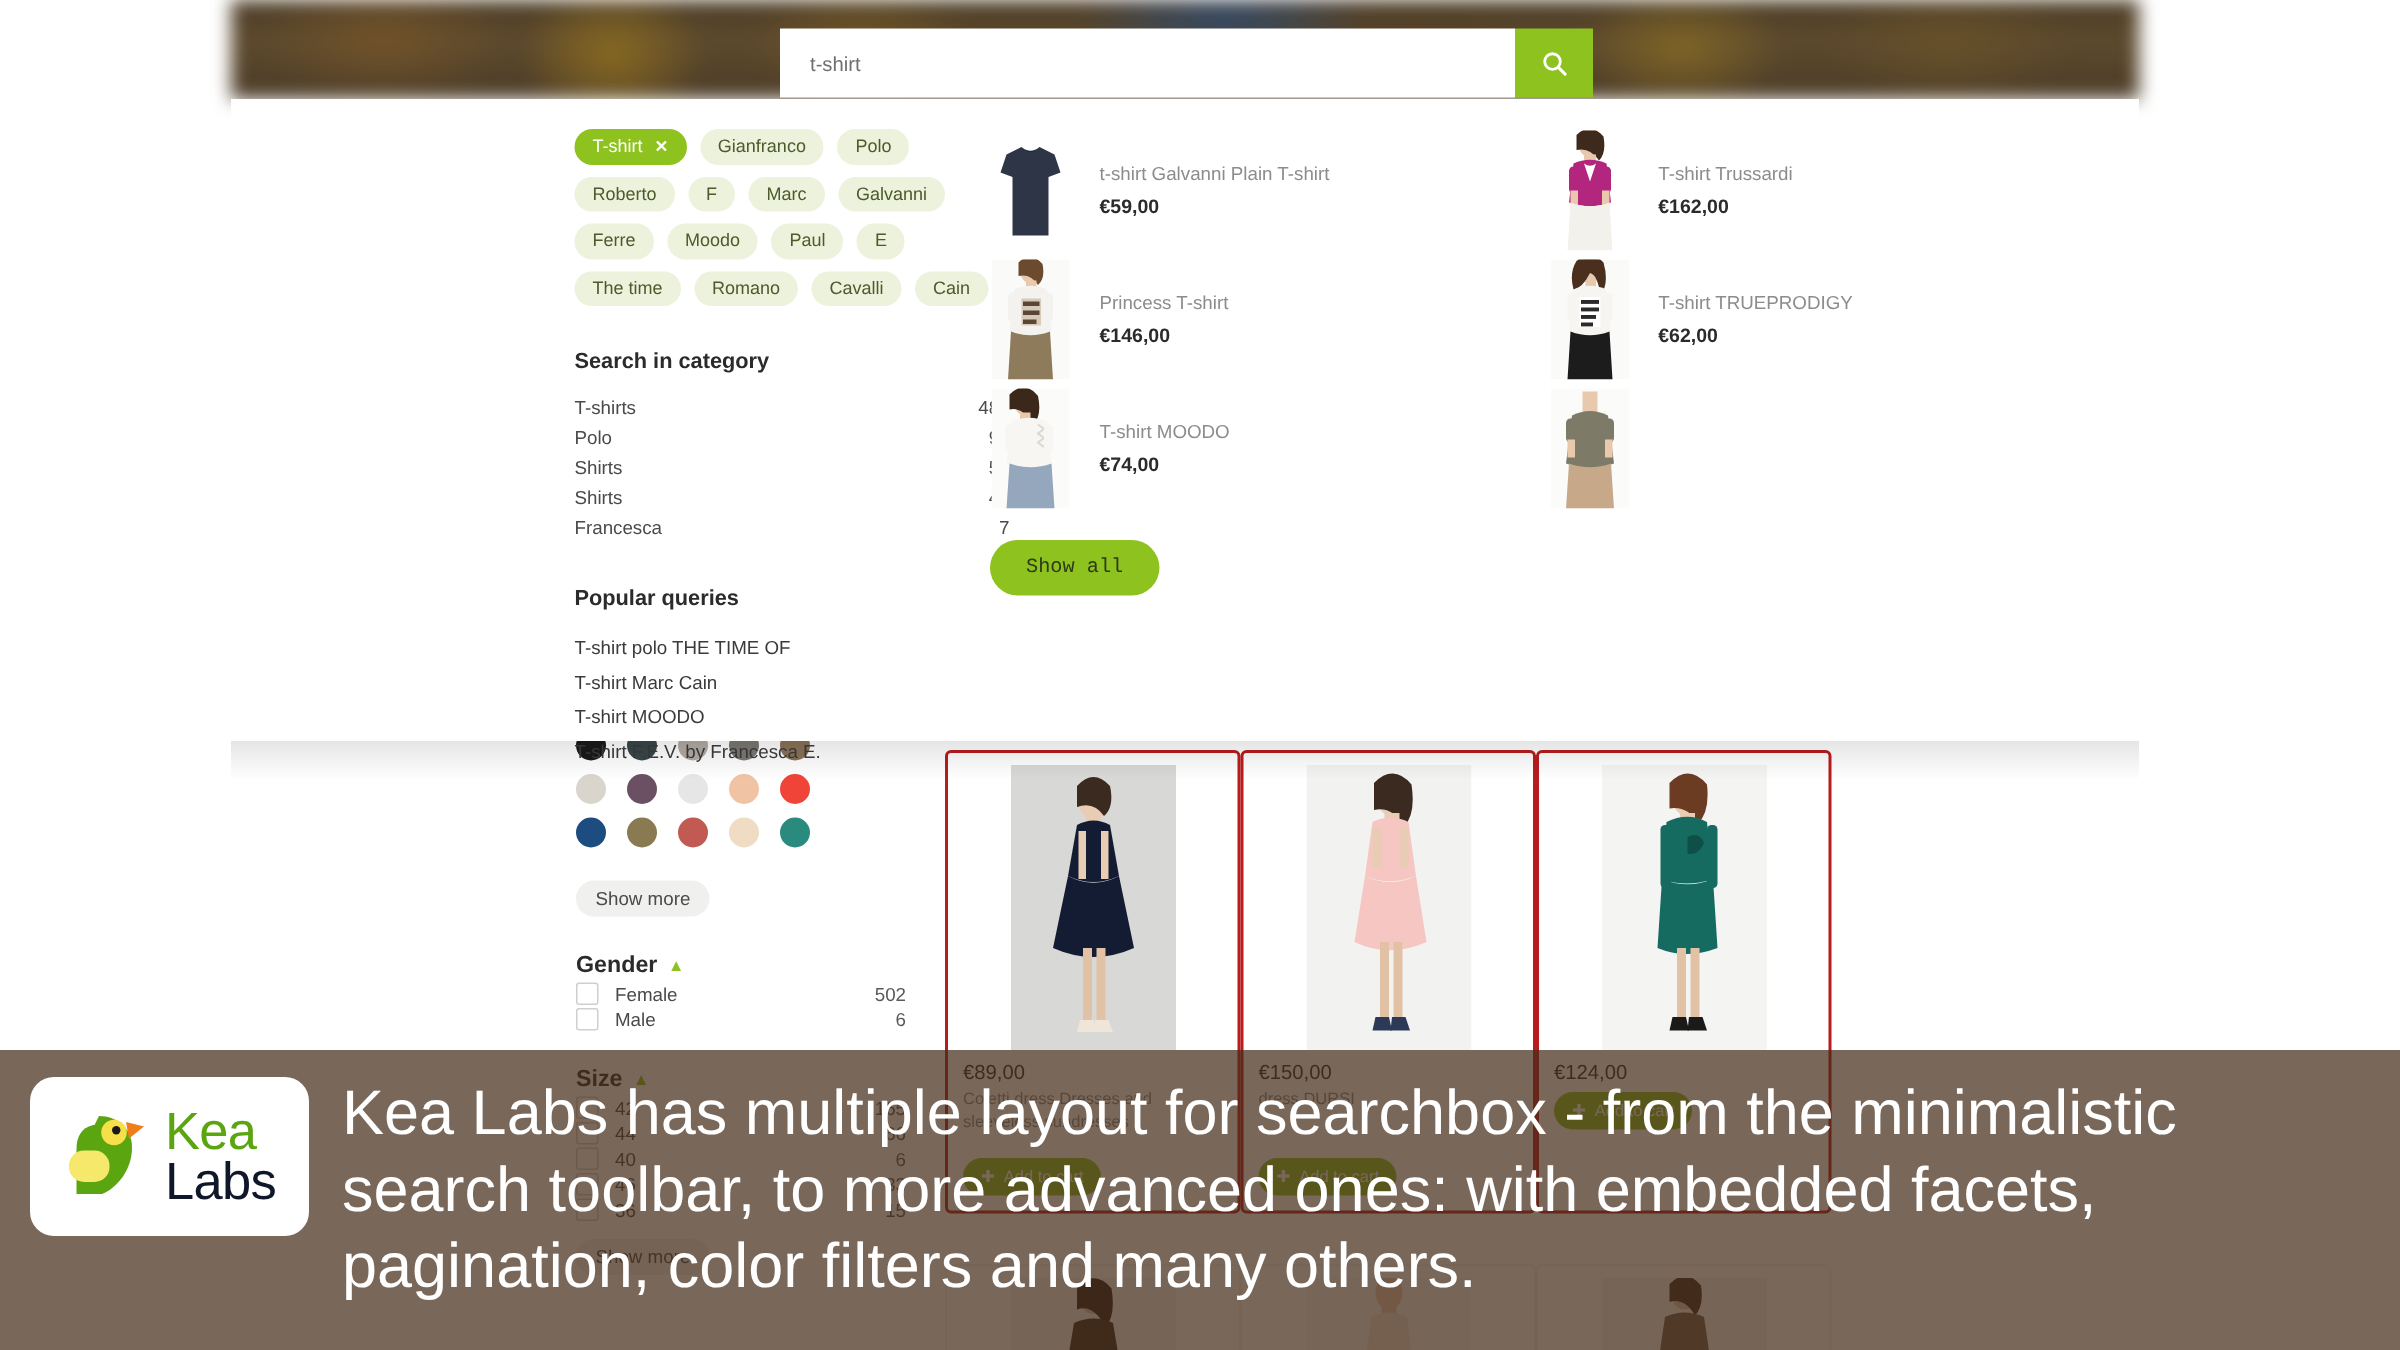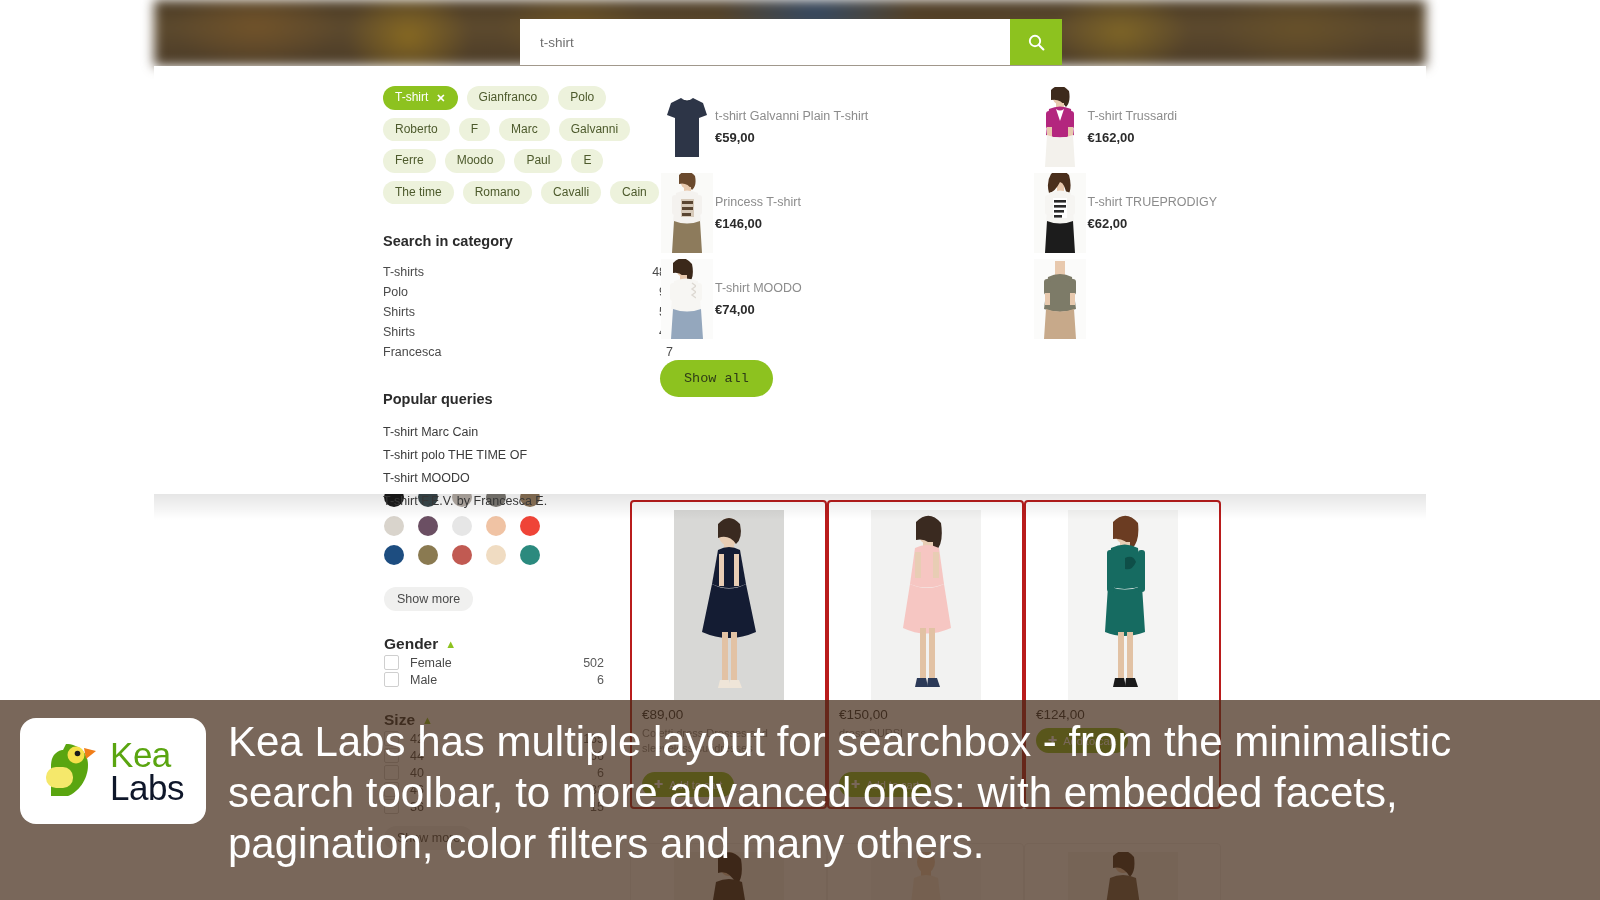--- a/index.html
+++ b/index.html
@@ -91,21 +91,21 @@
 
   .sec-title { font-size:14.5px; font-weight:bold; color:#2b2b2b; margin-top:29px; margin-bottom:13px; }
   .cat-row { display:flex; font-size:12.5px; color:#4a4a4a; padding:3px 0; }
   .cat-name { flex:1; }
   .cat-count { color:#4a4a4a; }
   .q-row { font-size:12.5px; color:#3b3b3b; padding:4.5px 0; }
 
   
   .dd-right { position:absolute; left:505px; top:18px; width:745px; }
   .res-grid { display:flex; flex-wrap:wrap; }
-  .res-item { width:50%; display:flex; align-items:center; height:86px; }
+  .res-item { width:50%; display:flex; align-items:center; height:86px; gap:18px; }
   .res-thumb { width:56px; height:80px; display:flex; align-items:center; justify-content:center; }
   .res-info { flex:1; }
   .res-name { font-size:12.5px; color:#8c8c8c; margin-bottom:7px; }
   .res-price { font-size:13px; color:#2b2b2b; font-weight:bold; }
   .showall {
     margin-top:18px; margin-left:1px; background:#8dc21f; color:#2e3b17; border:0; cursor:pointer;
     border-radius:20px; padding:11px 24px; font-size:13.5px; font-family:Liberation Mono, monospace;
   }
 
   
@@ -361,22 +361,22 @@
           <span class="cat-count">44</span>
         </div>
         <div class="cat-row">
           <span class="cat-name">Francesca</span>
           <span class="cat-count">7</span>
         </div>
       </div>
 
       <div class="sec-title">Popular queries</div>
       <div>
+        <div class="q-row">T-shirt polo THE TIME OF</div>
         <div class="q-row">T-shirt Marc Cain</div>
-        <div class="q-row">T-shirt polo THE TIME OF</div>
         <div class="q-row">T-shirt MOODO</div>
         <div class="q-row">T-shirt F.E.V. by Francesca E.</div>
       </div>
     </div>
 
     <div class="dd-right">
       <div class="res-grid">
 
         <div class="res-item">
           <div class="res-thumb">

